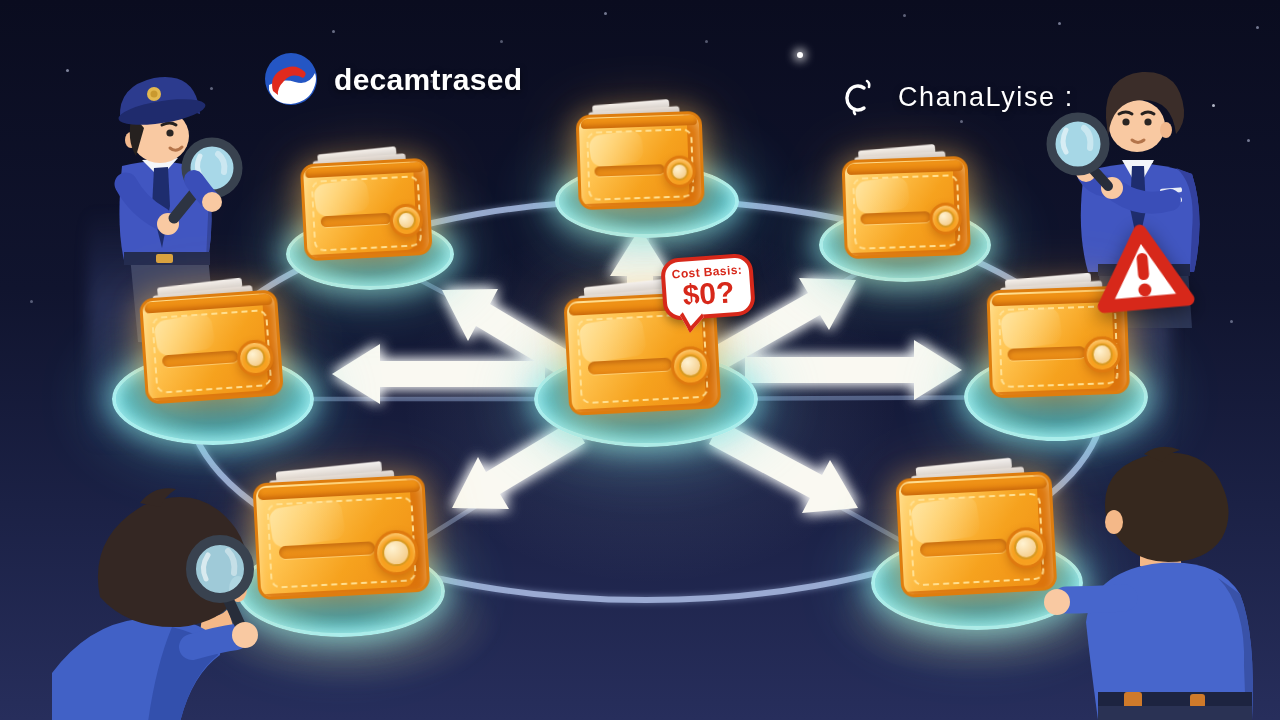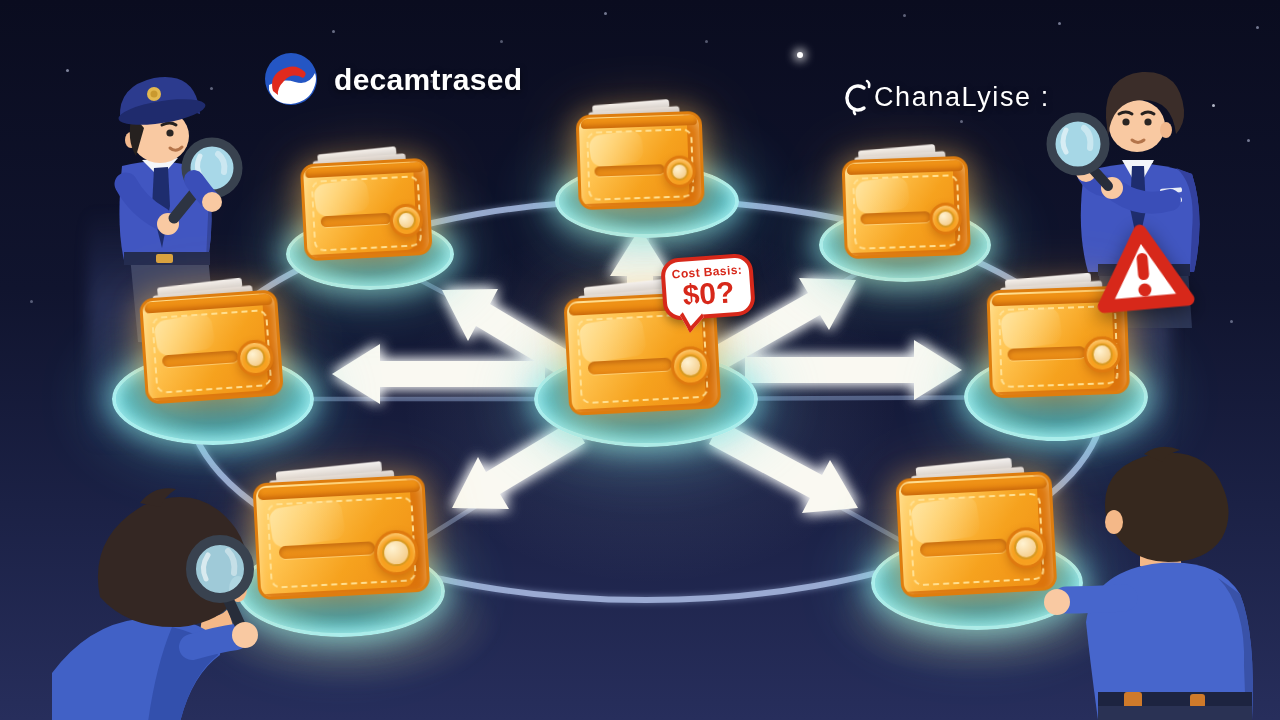--- a/index.html
+++ b/index.html
@@ -77,21 +77,21 @@
   .badge::after{content:"";position:absolute;left:14px;bottom:-11px;width:16px;height:16px;background:#fff;
     border-right:4px solid var(--alert-red,#d7281a);border-bottom:4px solid var(--alert-red,#d7281a);
     transform:rotate(64deg) skew(18deg);}
   .badge .b1{font-size:12px;font-weight:bold;color:var(--alert-red,#d7281a);letter-spacing:.4px;line-height:13px;}
   .badge .b2{font-size:30px;font-weight:bold;color:var(--alert-red,#d7281a);line-height:30px;}
 
   
   .dex-logo{position:absolute;left:264px;top:52px;display:flex;gap:16px;align-items:center;z-index:30;}
   .dex-text{color:#fff;font-weight:bold;font-size:30px;line-height:33px;letter-spacing:.3px;
     text-shadow:0 2px 6px rgba(0,0,0,.5);}
-  .chain-logo{position:absolute;left:842px;top:78px;display:flex;gap:0;align-items:center;z-index:30;}
+  .chain-logo{position:absolute;left:842px;top:78px;display:flex;gap:24px;align-items:center;z-index:30;}
   .chain-text{color:#fff;font-size:27px;font-weight:400;letter-spacing:1.6px;
     text-shadow:0 2px 6px rgba(0,0,0,.5);}
 
   
   .fig{position:absolute;z-index:4;}
   .fig-front{z-index:20;}
   .warn{position:absolute;left:1093px;top:222px;width:100px;height:92px;z-index:25;
     transform:rotate(-5deg);filter:drop-shadow(0 6px 10px rgba(0,0,0,.45));}
 </style>
 </head>

